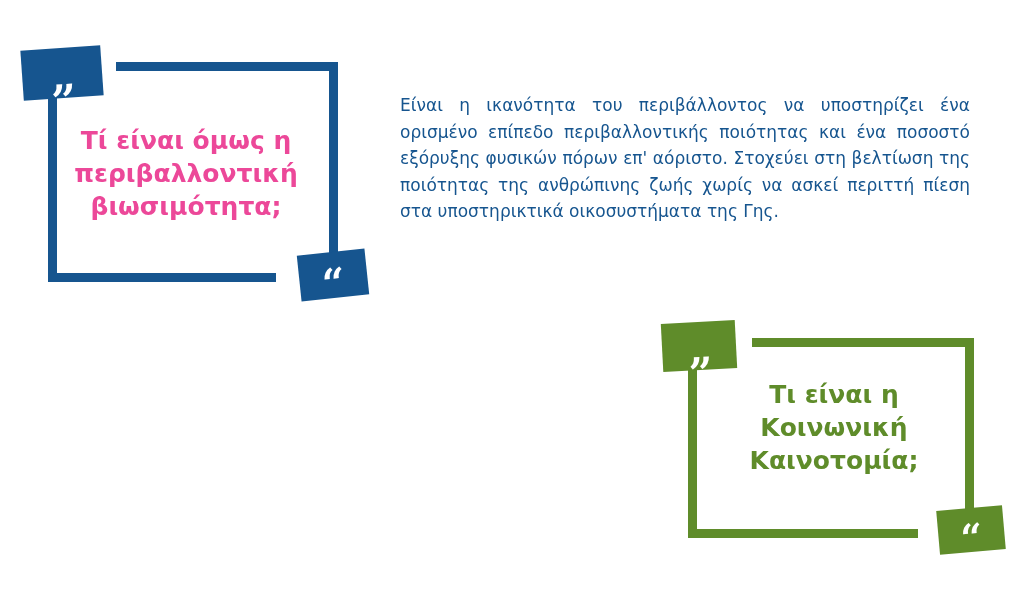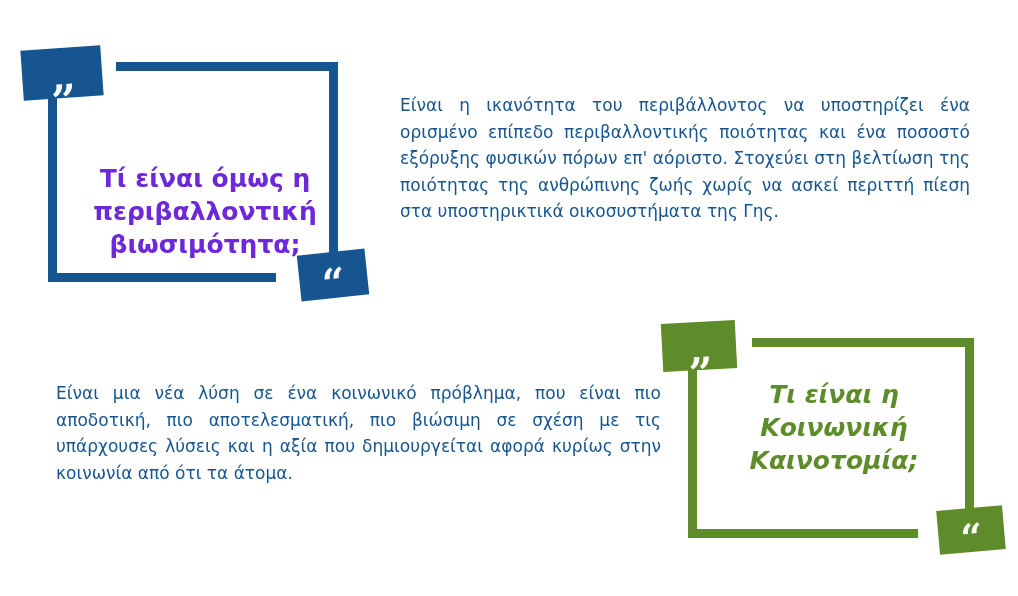--- a/index.html
+++ b/index.html
@@ -154,34 +154,32 @@
   }
 
   
   .card-title {
     position: absolute;
     font-weight: 700;
     text-align: center;
     line-height: 1.32;
   }
   .card-title-blue {
-    left: 68px;
+    left: 49px;
     top: 124px;
     width: 274px;
     font-size: 25px;
-    color: #6d28d9;
-    margin-top: 38px;
+    color: #ec4899;
   }
   .card-title-green {
     left: 700px;
     top: 378px;
     width: 268px;
     font-size: 25px;
     color: #5f8c2a;
-    font-style: italic;
   }
 
   
   .body-text {
     position: absolute;
     text-align: justify;
     line-height: 1.56;
     font-size: 17px;
   }
   .body-blue {
@@ -231,15 +229,14 @@
       <span class="glyph">“</span>
     </div>
 
     <div class="qtile qtile-green-close">
       <span class="glyph">“</span>
     </div>
 
     <div class="card-title card-title-green">Τι είναι η Κοινωνική Καινοτομία;</div>
   </div>
 
-  <div class="body-text body-green">Είναι μια νέα λύση σε ένα κοινωνικό πρόβλημα, που είναι πιο αποδοτική, πιο αποτελεσματική, πιο βιώσιμη σε σχέση με τις υπάρχουσες λύσεις και η αξία που δημιουργείται αφορά κυρίως στην κοινωνία από ότι τα άτομα.</div>
 
 </div>
 
 </body></html>

